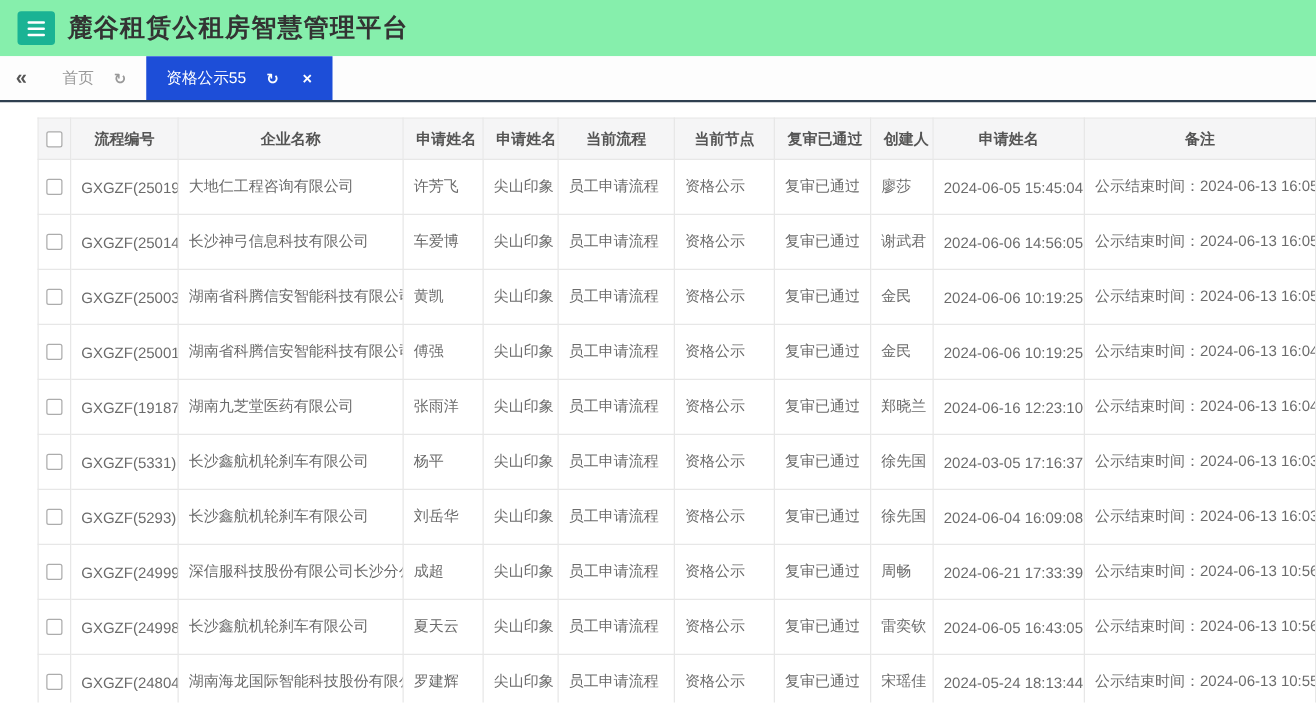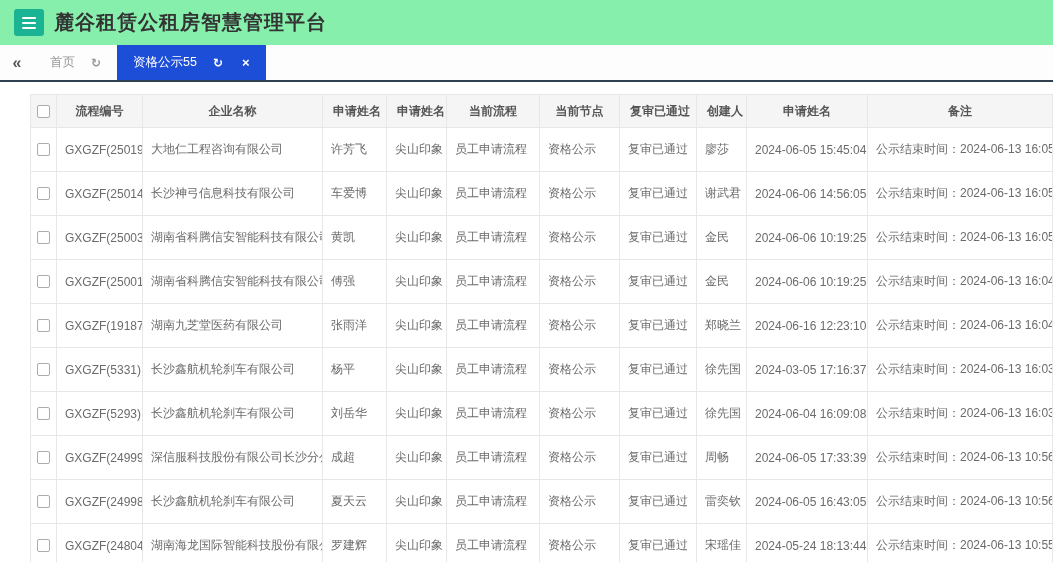--- a/index.html
+++ b/index.html
@@ -224,21 +224,21 @@
             <div class="cb"></div>
           </td>
     <td>GXGZF(24999)</td>
     <td>深信服科技股份有限公司长沙分公司</td>
     <td>成超</td>
     <td>尖山印象</td>
     <td>员工申请流程</td>
     <td>资格公示</td>
     <td>复审已通过</td>
     <td>周畅</td>
-    <td>2024-06-05 17:33:39</td>
+    <td>2024-06-21 17:33:39</td>
     <td>公示结束时间：2024-06-13 10:56:22</td>
   </tr>
 
   <tr>
     <td class="cb-col">
             <div class="cb"></div>
           </td>
     <td>GXGZF(24998)</td>
     <td>长沙鑫航机轮刹车有限公司</td>
     <td>夏天云</td>

